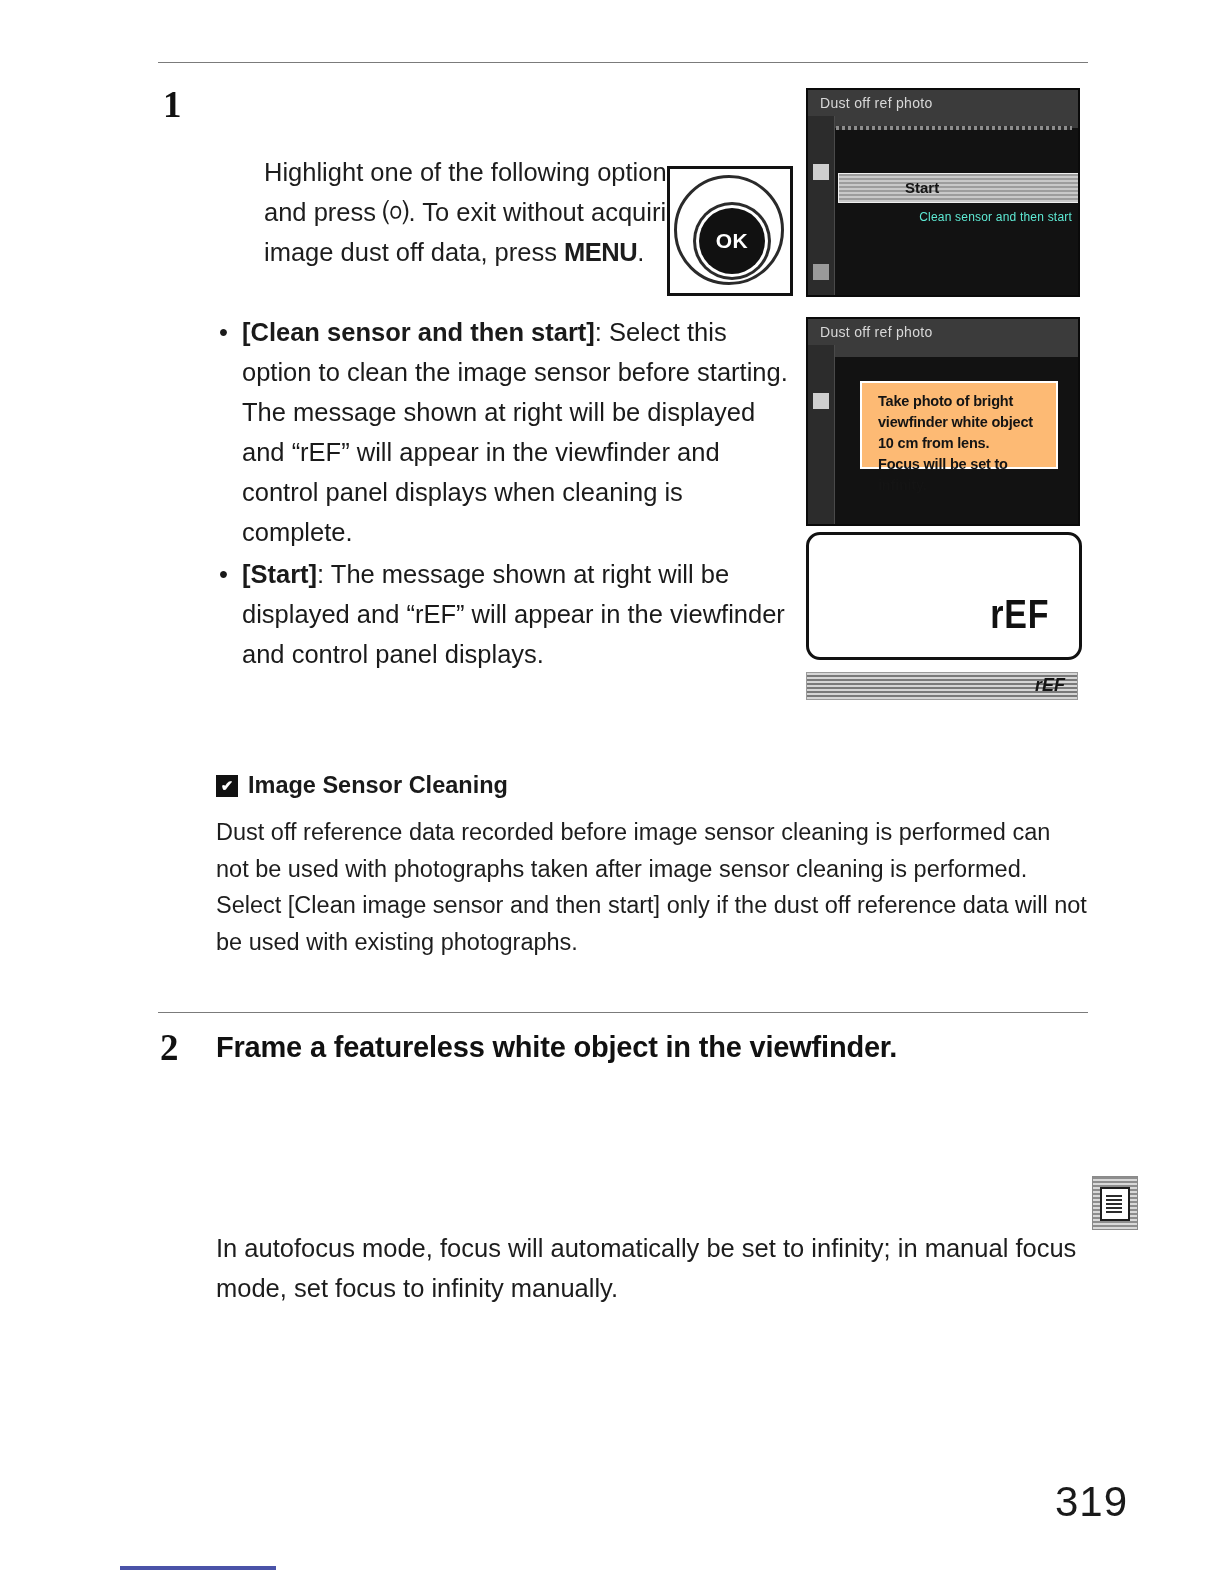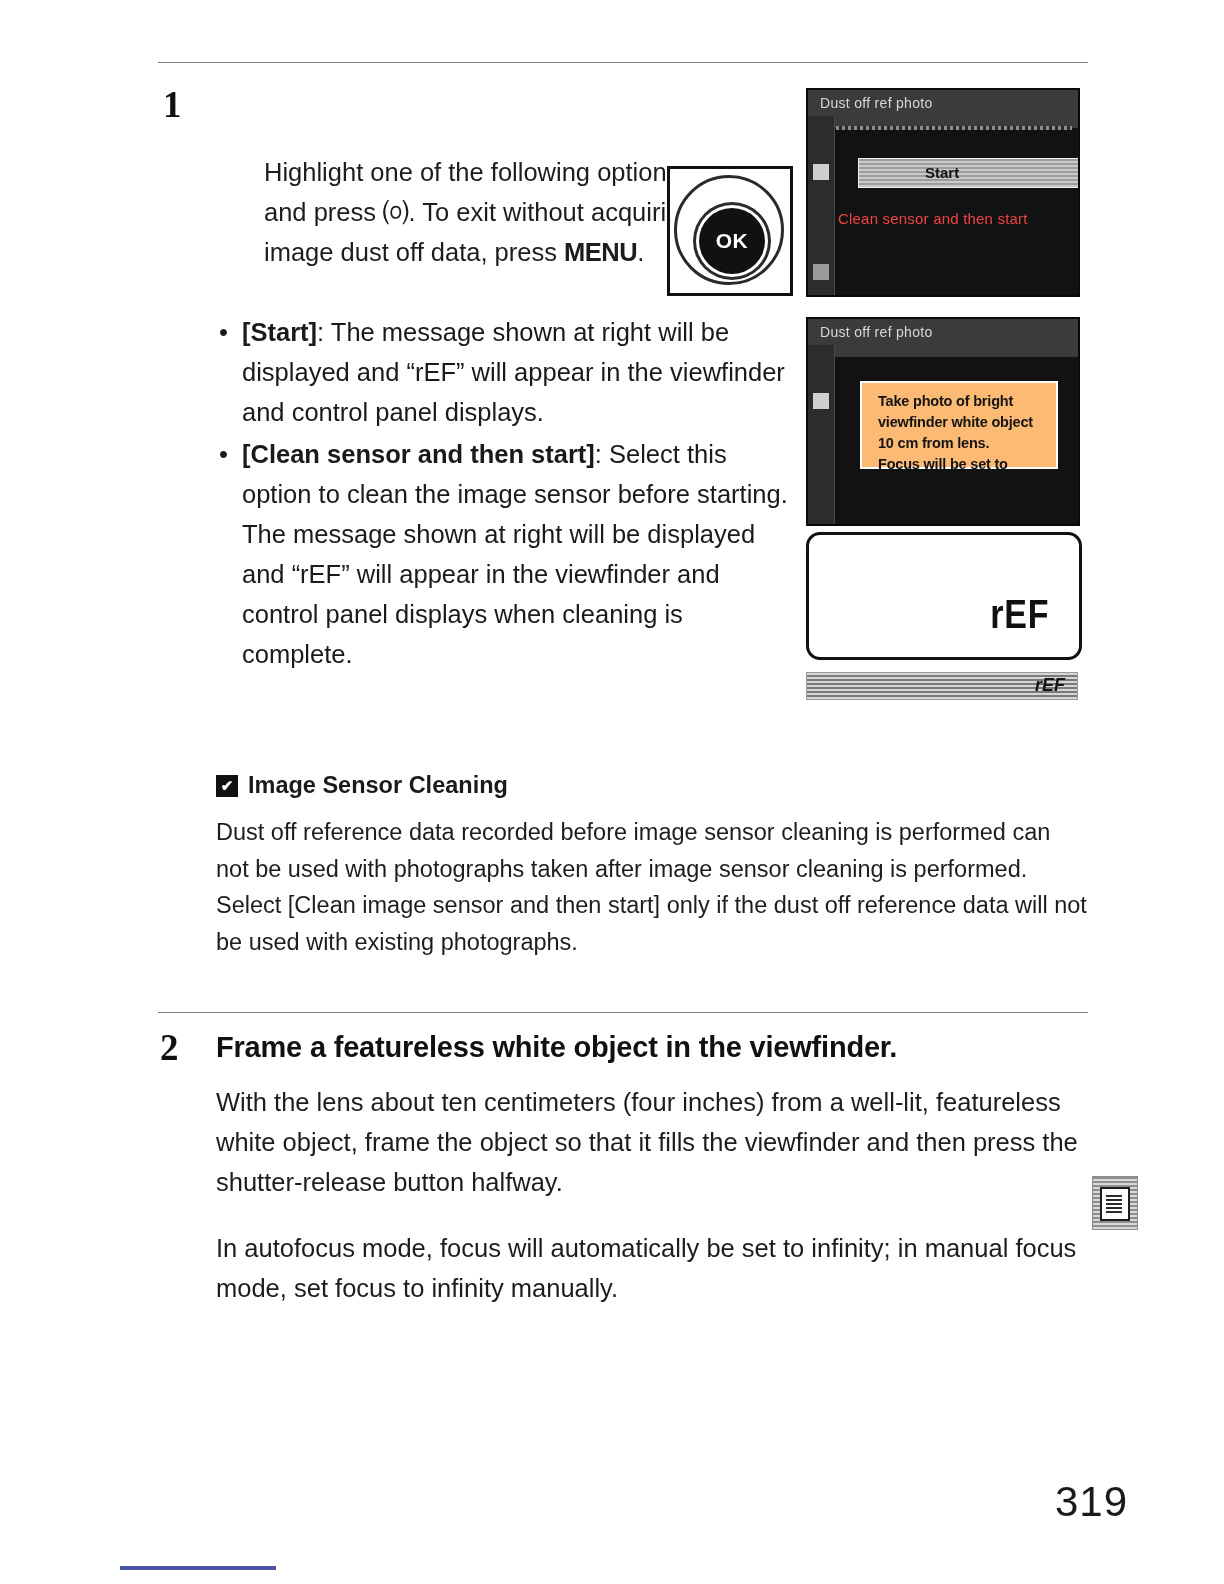--- a/index.html
+++ b/index.html
@@ -194,26 +194,25 @@
   .lcd-leftbar .sq2 { top: 148px; background: #9a9a9a; }
 
   .lcd-sep {
     position: absolute;
     left: 28px; top: 36px;
     width: 236px; height: 4px;
     background: repeating-linear-gradient(90deg,#8c8c8c 0 3px,#2b2b2b 3px 6px);
   }
   .lcd-row-sel {
     position: absolute;
-    left: 30px; top: 68px;
+    left: 30px; top: 83px;
     width: 276px; height: 30px;
     background: repeating-linear-gradient(0deg,#c9c9c9 0 2px,#9d9d9d 2px 4px);
     border: 1px solid #efefef;
     box-sizing: border-box;
-    margin-left: 20px;
   }
   .lcd-row-sel .lbl {
     position: absolute;
     left: 66px; top: 5px;
     font-size: 15px;
     color: #141414;
     font-weight: bold;
   }
   .lcd-row-sel .ok-chip {
     position: absolute;
@@ -224,23 +223,23 @@
     color: #e8e8e8;
     font-size: 11px;
     line-height: 18px;
     text-align: center;
     font-weight: bold;
   }
   .lcd-row2 {
     position: absolute;
     left: 30px; top: 120px;
     width: 234px;
-    font-size: 15px;
-    color: #ef4444;
-    text-align: left;
+    font-size: 12px;
+    color: #5eead4;
+    text-align: right;
     letter-spacing: 0.2px;
   }
 
   .lcd-msgbox {
     position: absolute;
     left: 52px; top: 62px;
     width: 198px; height: 88px;
     background: #fdba74;
     border: 2px solid #ffffff;
     box-sizing: border-box;
@@ -337,24 +336,24 @@
   <div class="rule rule-mid"></div>
 
   <div class="step-num step1-num">1</div>
 
   <div class="para p-intro">
     <span>Highlight one of the following options and press </span><span>⒪</span><span>. To exit without acquiring image dust off data, press </span><span class="menu-word">MENU</span><span>.</span>
   </div>
 
   <div class="bullets">
     <div class="bullet">
+      <b>[Clean sensor and then start]</b><span>: Select this option to clean the image sensor before starting.  The message shown at right will be displayed and “rEF” will appear in the viewfinder and control panel displays when cleaning is complete.</span>
+    </div>
+    <div class="bullet">
       <b>[Start]</b><span>: The message shown at right will be displayed and “rEF” will appear in the viewfinder and control panel displays.</span>
-    </div>
-    <div class="bullet">
-      <b>[Clean sensor and then start]</b><span>: Select this option to clean the image sensor before starting.  The message shown at right will be displayed and “rEF” will appear in the viewfinder and control panel displays when cleaning is complete.</span>
     </div>
   </div>
 
   <div class="ok-illus">
     <div class="ok-dial-outer">
       <div class="ok-dial-inner">
         <div class="ok-text">OK</div>
       </div>
     </div>
   </div>
@@ -394,21 +393,20 @@
     <span class="ref">rEF</span>
   </div>
 
   <div class="note-icon">✔</div>
   <div class="note-title-text">Image Sensor Cleaning</div>
   <div class="note-body">Dust off reference data recorded before image sensor cleaning is performed can not be used with photographs taken after image sensor cleaning is performed.  Select [Clean image sensor and then start] only if the dust off reference data will not be used with existing photographs.</div>
 
   <div class="step-num step2-num">2</div>
   <div class="step-head step2-head">Frame a featureless white object in the viewfinder.</div>
 
-  <div class="para p-s2a">With the lens about ten centimeters (four inches) from a well-lit, featureless white object, frame the object so that it fills the viewfinder and then press the shutter-release button halfway.</div>
   <div class="para p-s2b">In autofocus mode, focus will automatically be set to infinity; in manual focus mode, set focus to infinity manually.</div>
 
   <div class="side-tab">
     <div class="inner"></div>
   </div>
 
   <div class="page-num">319</div>
   <div class="bottom-mark"></div>
 
 </div>

